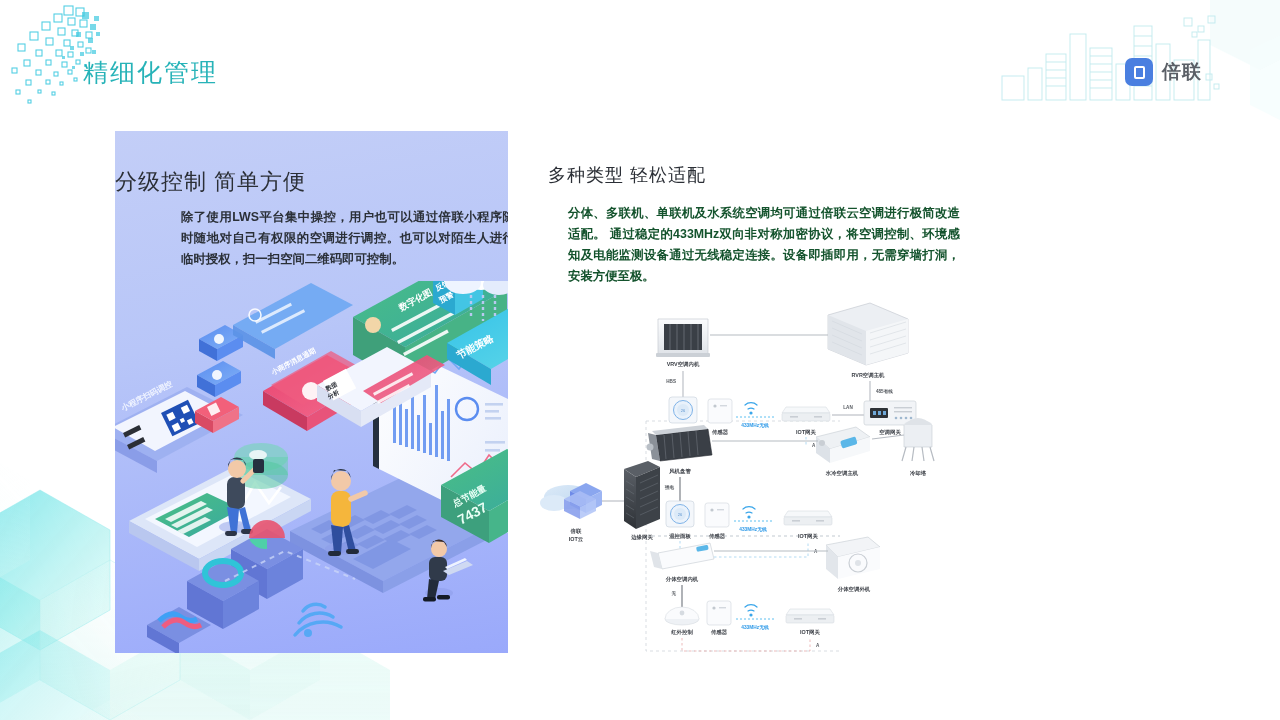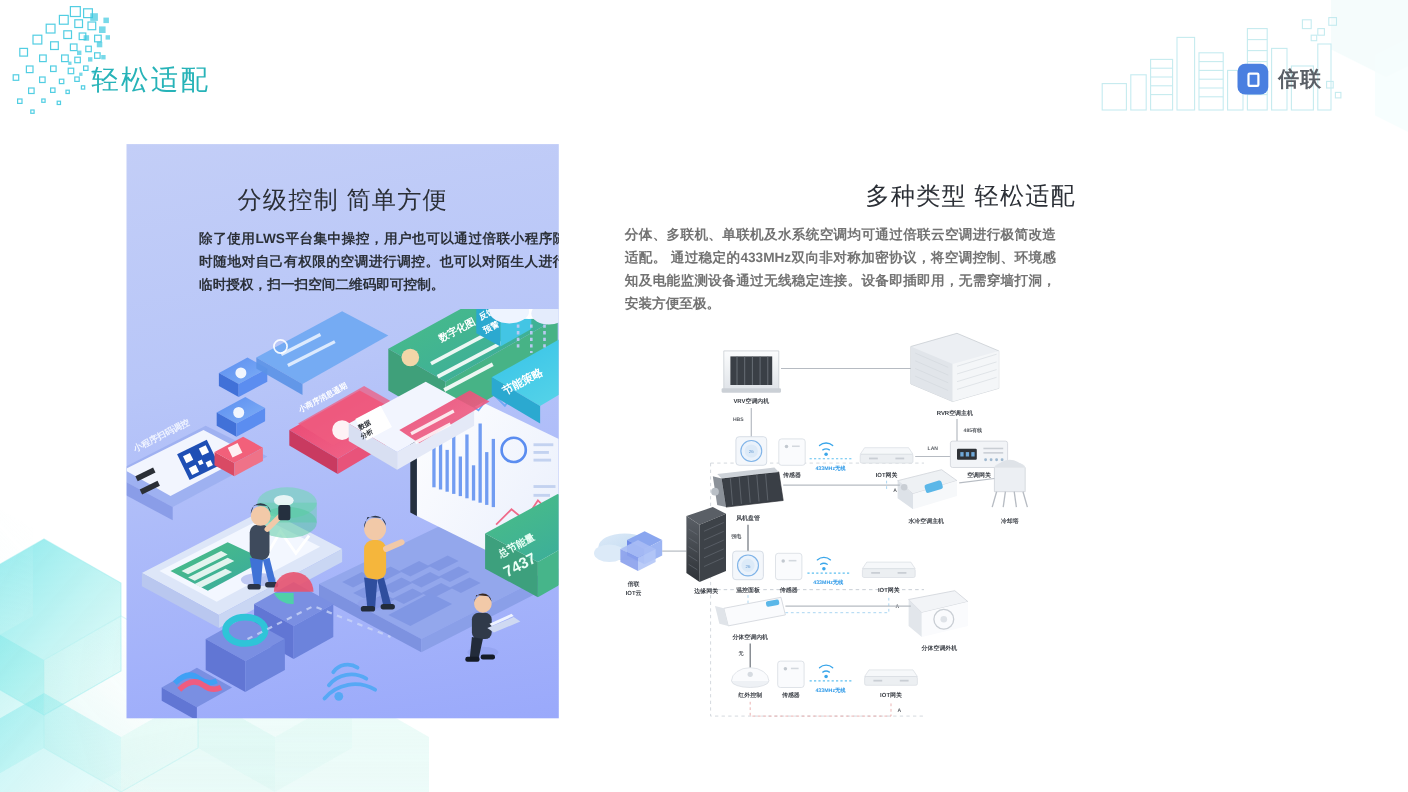--- a/index.html
+++ b/index.html
@@ -44,40 +44,40 @@
   }
 
   
   .left-card{
     position:absolute; left:115px; top:131px; width:393px; height:522px;
     background:linear-gradient(170deg,#c3cef7 0%,#b8c6f8 38%,#9aa9fb 100%);
     overflow:hidden;
   }
   .lc-title{
     position:absolute; top:36px; left:0; width:100%;
-    text-align:center; font-size:22px; color:#2b2f36; letter-spacing:1px;
+    font-size:22px; color:#2b2f36; letter-spacing:1px;
     font-weight:400;
   }
   .lc-body{
     position:absolute; top:76px; left:30px; width:334px;
     font-size:12.4px; line-height:21px; color:#2b3038; text-align:justify;
     font-weight:700;
     margin-left:36px;
   }
   .illus{ position:absolute; left:0; top:150px; width:393px; height:372px; }
 
   
   .right-col{ position:absolute; left:548px; top:131px; width:430px; height:530px; }
   .rc-title{
-    position:absolute; top:32px; left:0; width:430px; text-align:right;
-    font-size:22px; color:#2b2f36; letter-spacing:1px; font-weight:400;
+    position:absolute; top:32px; left:0; width:430px; text-align:left;
+    font-size:18px; color:#2b2f36; letter-spacing:1px; font-weight:400;
   }
   .rc-body{
     position:absolute; top:72px; left:20px; width:392px;
-    font-size:12.4px; line-height:21px; color:#737373; text-align:justify;
+    font-size:12.4px; line-height:21px; color:#14532d; text-align:justify;
     font-weight:700;
   }
   .diagram{ position:absolute; left:-8px; top:170px; width:440px; height:360px; }
 
   .dg-label{
     font-size:5.4px; fill:#3b3f46; font-weight:700;
     font-family:"Liberation Sans","DejaVu Sans",sans-serif;
   }
   .dg-label-sm{
     font-size:4.6px; fill:#55595f; font-weight:700;
@@ -212,21 +212,21 @@
         <rect x="206" y="12" width="6" height="6"></rect>
       <rect x="216" y="2" width="7" height="7"></rect>
         <rect x="200" y="18" width="5" height="5"></rect>
       <rect x="214" y="60" width="6" height="6"></rect>
         <rect x="222" y="70" width="5" height="5"></rect>
     </g>
   </svg>
 </div>
 
 <div class="header">
-  <div class="page-title">轻松适配</div>
+  <div class="page-title">精细化管理</div>
   <div class="brand">
     <span class="brand-mark">
         <i></i>
       </span>
     <span class="brand-name">倍联</span>
   </div>
 </div>
 
 <div class="left-card">
   <div class="lc-title">分级控制  简单方便</div>

